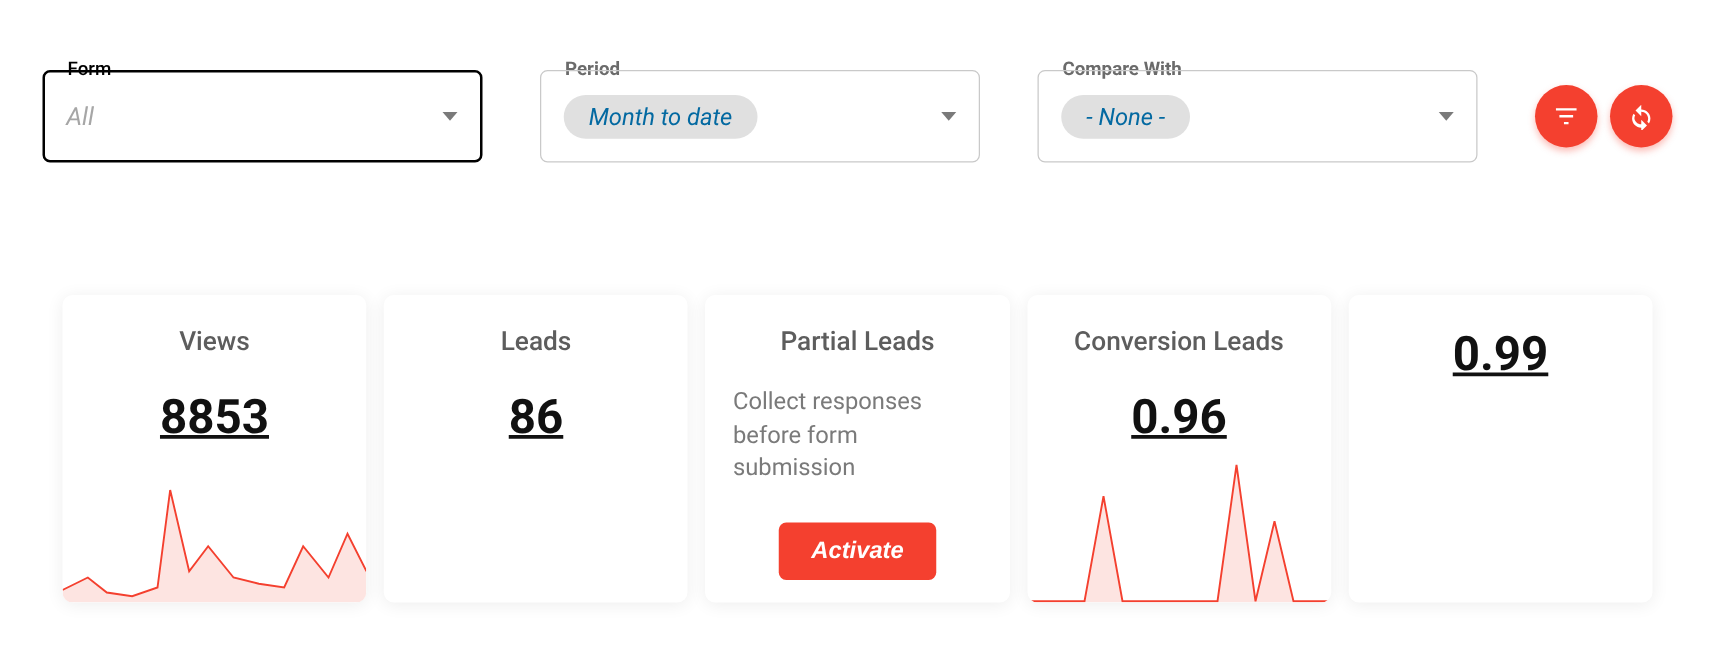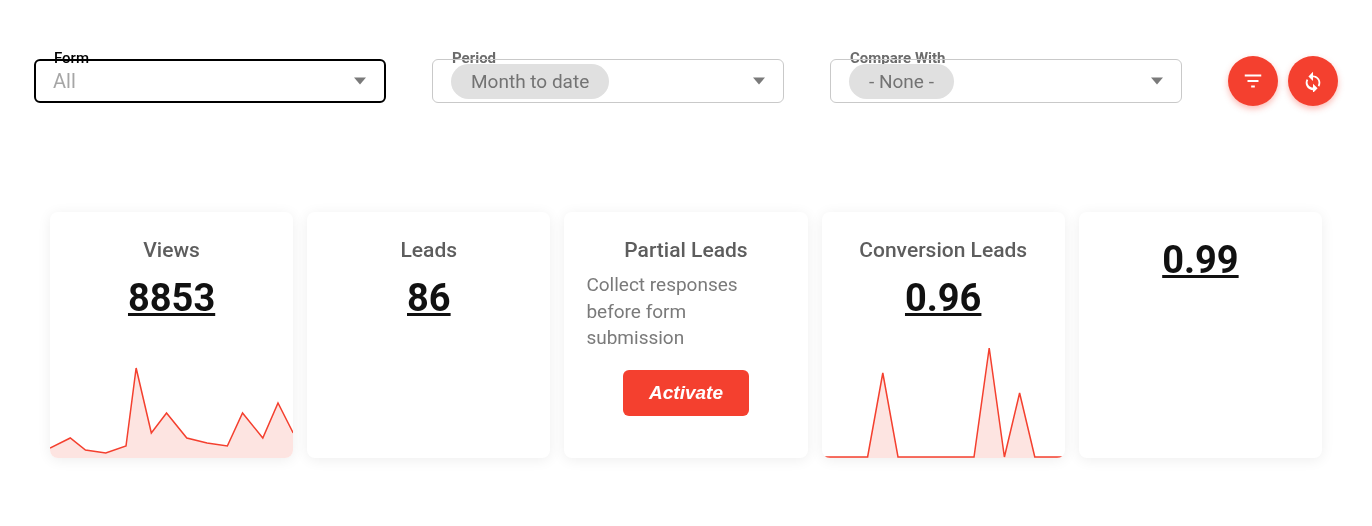--- a/index.html
+++ b/index.html
@@ -26,45 +26,46 @@
     left: 14px;
     background: #fff;
     padding: 0 6px;
     font-size: 15px;
     color: #6b6b6b;
     font-weight: 700;
   }
   .select-box {
     border: 1px solid #c9c9c9;
     border-radius: 6px;
-    height: 44px;
+    height: 74px;
     display: flex;
     align-items: center;
     padding: 0 18px;
     cursor: pointer;
     position: relative;
+    font-style: italic;
   }
   .select-box.focused {
     border: 2px solid #000;
     padding: 0 17px;
   }
   .select-label.focused {
     color: #000;
     font-weight: 500;
   }
   .select-placeholder {
     color: #a6a6a6;
     font-size: 20px;
   }
   .select-chip {
     background: #e0e0e0;
     border-radius: 18px;
     padding: 6px 20px;
     font-size: 19px;
-    color: #737373;
+    color: #0369a1;
   }
   .select-caret {
     position: absolute;
     right: 18px;
     top: 50%;
     transform: translateY(-50%);
     width: 0;
     height: 0;
     border-left: 6px solid transparent;
     border-right: 6px solid transparent;
@@ -97,20 +98,21 @@
     background: #fff;
     border-radius: 8px;
     box-shadow: 0 2px 14px rgba(0,0,0,0.07);
     height: 246px;
     display: flex;
     flex-direction: column;
     align-items: center;
     padding-top: 26px;
     position: relative;
     overflow: hidden;
+    gap: 12px;
   }
   .card-title {
     font-size: 21px;
     color: #5d5d5d;
     font-weight: 500;
     margin-bottom: 14px;
   }
   .card-value {
     font-size: 38px;
     font-weight: 700;

